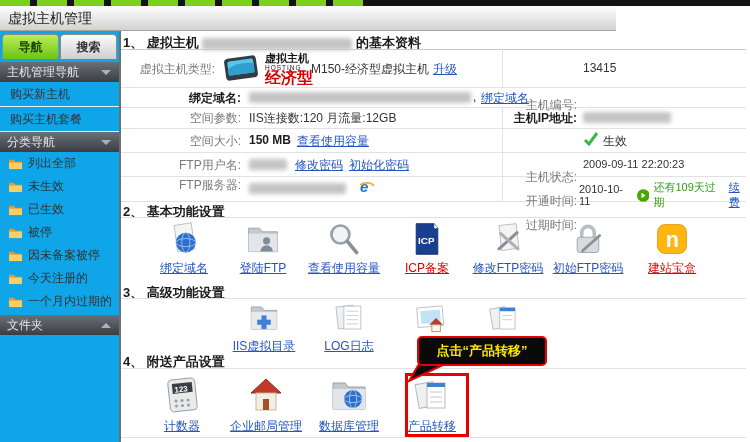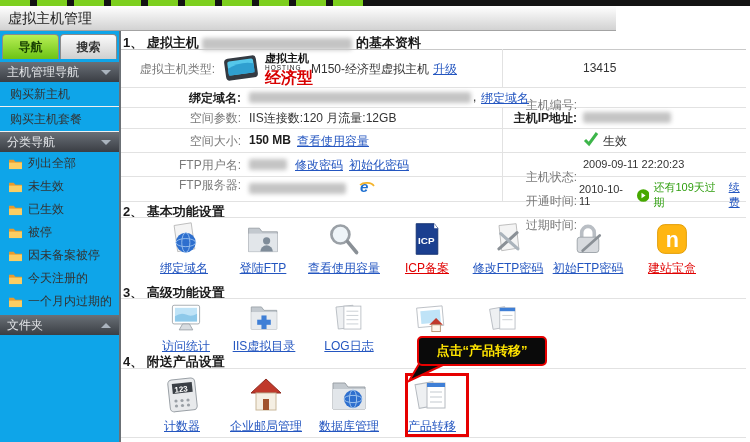--- a/index.html
+++ b/index.html
@@ -281,29 +281,20 @@
     <svg width="36" height="36" viewBox="0 0 40 40">
       <rect x="4" y="4" width="32" height="32" rx="8" fill="#ffb612" stroke="#e09a00"></rect>
       <text x="13" y="29" font-size="24" font-weight="bold" fill="#fff">n</text>
     </svg>
     <a class="lnk red">建站宝盒</a>
   </div>
 
   <div class="shead" style="top:253px">3、 高级功能设置</div>
   <div class="hline" style="top:267px"></div>
 
-  <div class="fn" style="left:25px;top:270px">
-    <svg width="34" height="34" viewBox="0 0 40 40">
-      <rect x="4" y="5" width="32" height="22" rx="2" fill="#fff" stroke="#9aa0a6"></rect>
-      <rect x="7" y="8" width="26" height="16" fill="#bfe3f7"></rect>
-        <path d="M7 18 q7 -5 13 -2 t13 -1 v9 h-26 z" fill="#8ec9ea"></path>
-      <path d="M16 27 h8 l4 7 h-16 z" fill="#d9dde1" stroke="#9aa0a6"></path>
-    </svg>
-    <a class="lnk">访问统计</a>
-  </div>
   <div class="fn" style="left:103px;top:270px">
     <svg width="34" height="34" viewBox="0 0 40 40">
       <path d="M5 7 h12 l3 4 h15 v22 h-30 z" fill="#c3c9cf" stroke="#9aa0a6"></path>
       <path d="M5 13 h30 v20 h-30 z" fill="#e8ebee"></path>
       <rect x="17" y="17" width="6" height="16" fill="#3f7fd6"></rect>
         <rect x="12" y="22" width="16" height="6" fill="#3f7fd6"></rect>
     </svg>
     <a class="lnk">IIS虚拟目录</a>
   </div>
   <div class="fn" style="left:188px;top:270px">

